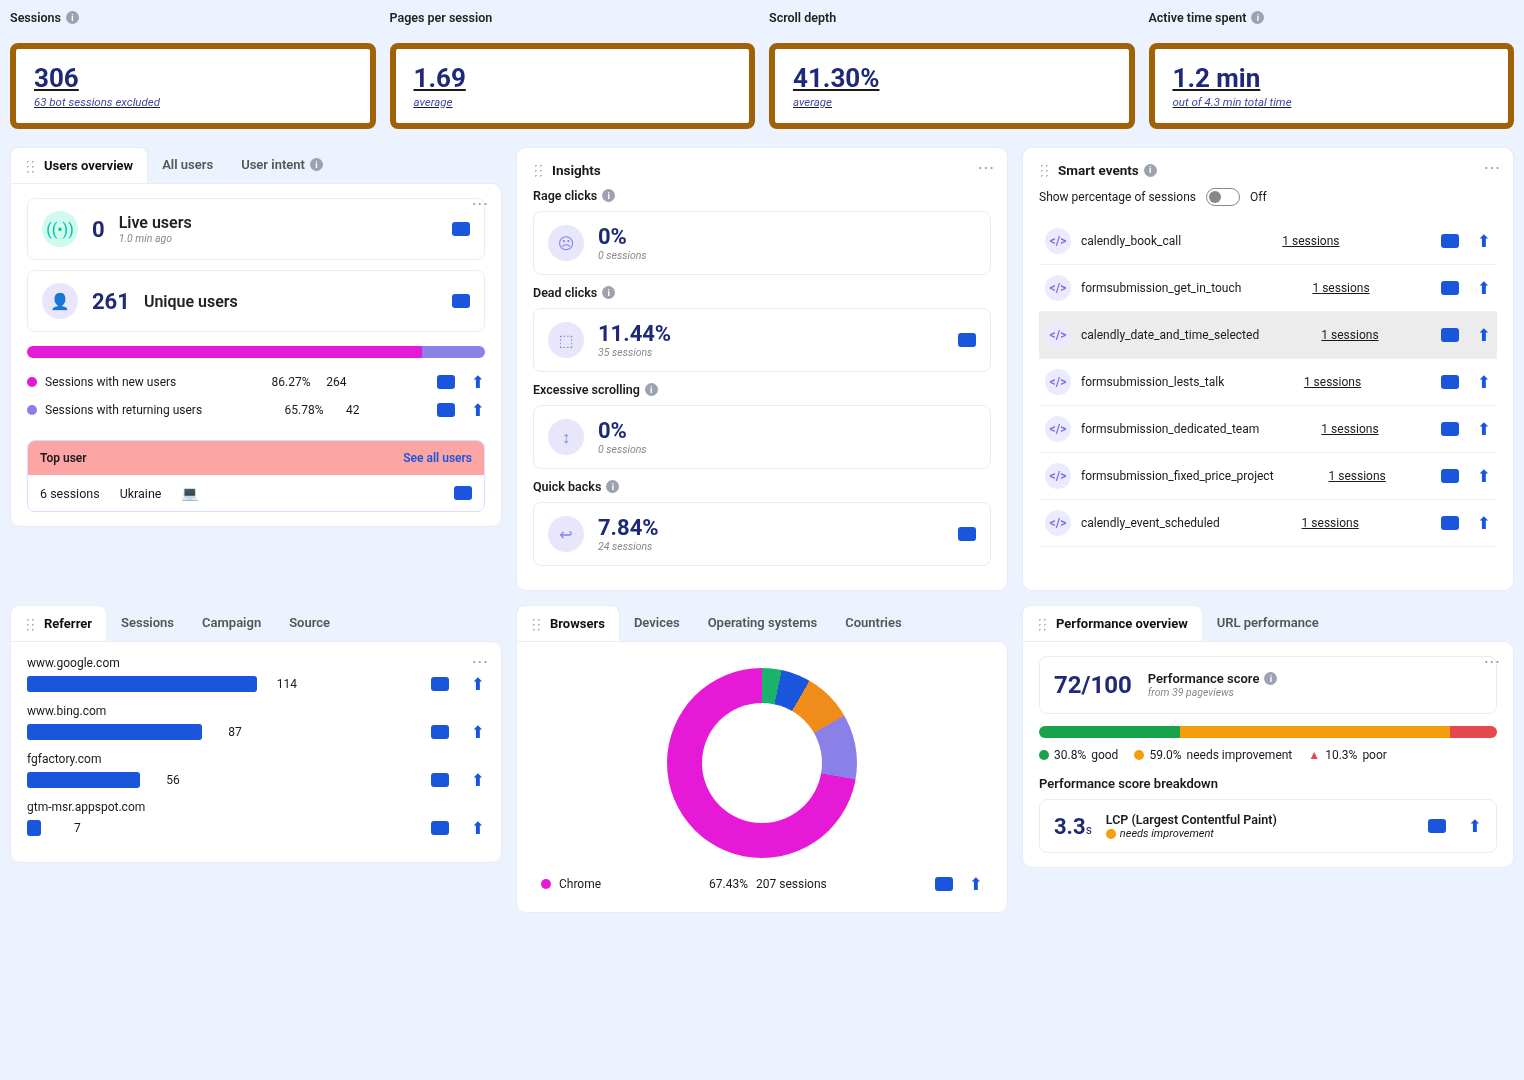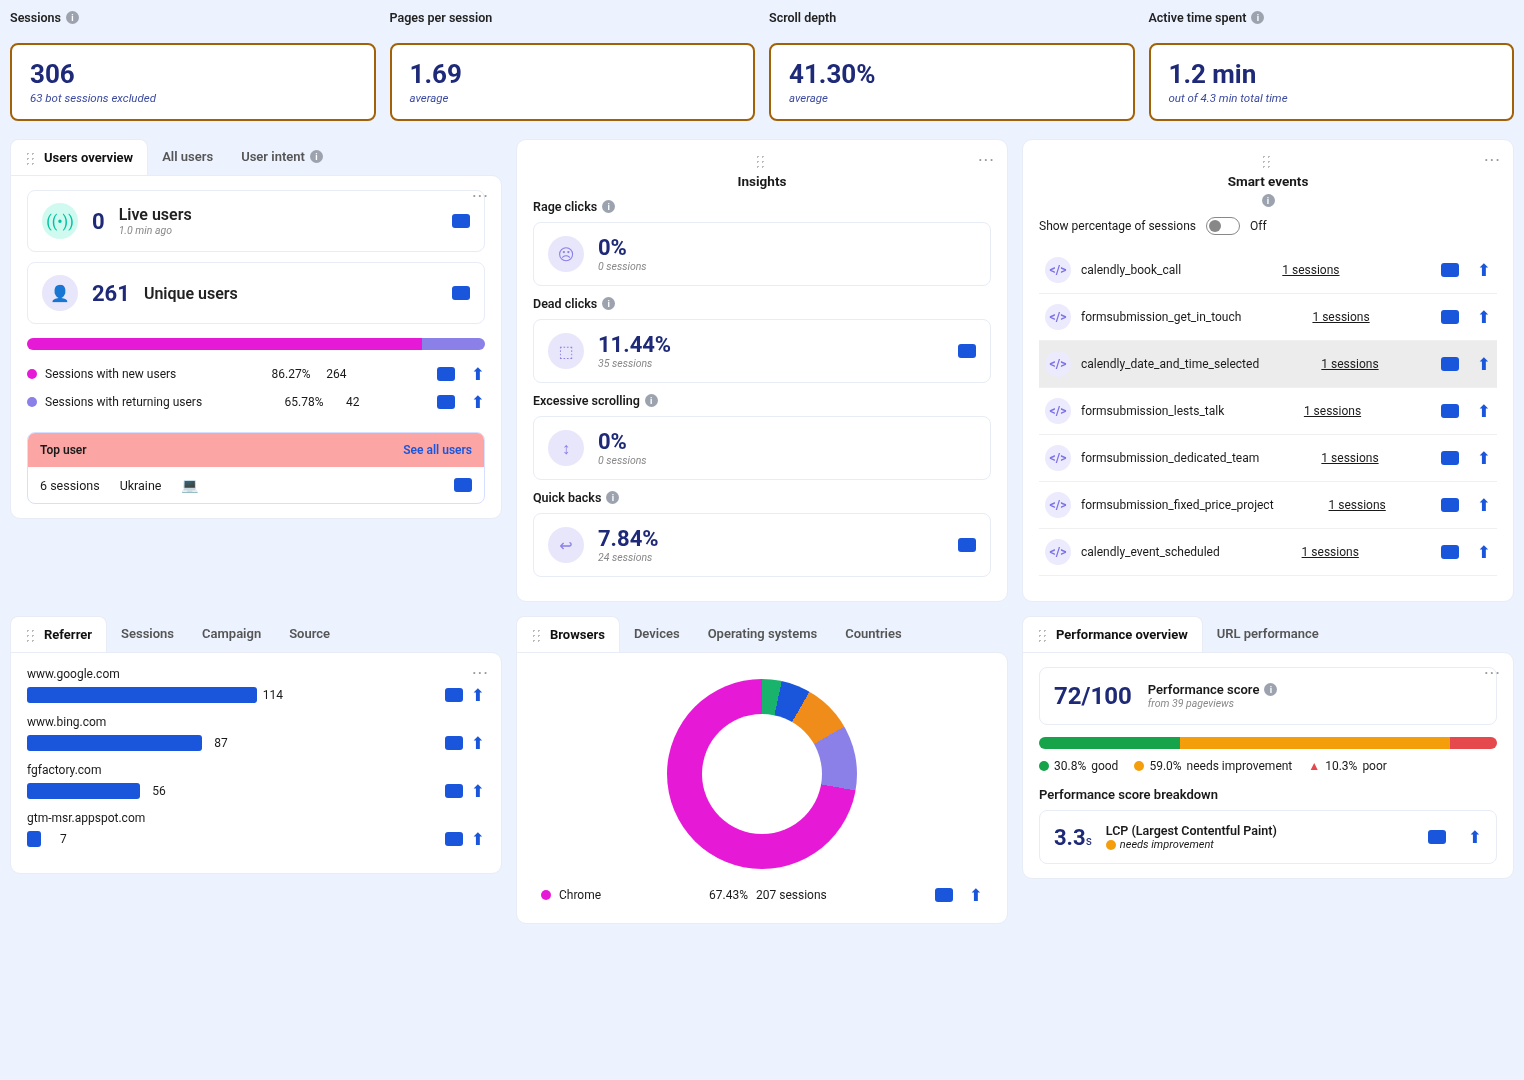--- a/index.html
+++ b/index.html
@@ -2,32 +2,32 @@
 <html><head>
 <meta charset="utf-8">
 <style>
 * { box-sizing: border-box; margin: 0; padding: 0; }
 body { font-family: -apple-system, BlinkMacSystemFont, 'Segoe UI', Roboto, Arial, sans-serif; background: #edf3fe; color: #1a1a1a; padding: 10px; font-size: 13px; }
 .dashboard { max-width: 1524px; margin: 0 auto; }
 .kpi-row { display: flex; gap: 14px; margin-bottom: 18px; }
 .kpi-card { flex: 1; }
 .kpi-label { font-size: 12.5px; color: #222; font-weight: 600; margin-bottom: 18px; display: flex; align-items: center; gap: 5px; }
 .info-icon { display: inline-flex; width: 13px; height: 13px; border-radius: 50%; background: #9ca3af; color: #fff; font-size: 9px; align-items: center; justify-content: center; font-style: normal; font-weight: bold; }
-.kpi-box { background: #fff; border-radius: 8px; padding: 14px 18px; border: 2px solid #a16207; }
+.kpi-box { background: #fff; border-radius: 8px; padding: 14px 18px; border: 6px solid #a16207; text-decoration: underline; }
 .kpi-value { font-size: 26px; font-weight: 700; color: #1e2a78; margin-bottom: 2px; }
 .kpi-sub { font-size: 11.5px; color: #3b4a9e; font-style: italic; }
 
 .grid3 { display: grid; grid-template-columns: 1fr 1fr 1fr; gap: 14px; margin-bottom: 14px; }
 .card { background: #fff; border-radius: 10px; border: 1px solid #e7ecf5; padding: 14px 16px; position: relative; }
 .tabs { display: flex; gap: 0; margin-bottom: -1px; }
 .tab { padding: 10px 14px; font-size: 13px; font-weight: 600; color: #555; cursor: pointer; border-bottom: 2px solid transparent; display: flex; align-items: center; gap: 5px; }
 .tab.active { font-weight: 700; color: #111; background: #fff; border: 1px solid #e7ecf5; border-top-left-radius: 8px; border-top-right-radius: 8px; border-bottom-color: #fff; }
 .drag-dots { display: inline-block; width: 10px; height: 14px; background-image: radial-gradient(#bbb 1px, transparent 1px); background-size: 5px 5px; background-repeat: repeat; margin-right: 4px; vertical-align: middle; }
 .more-icon { position: absolute; top: 10px; right: 12px; color: #999; font-size: 18px; letter-spacing: 1px; cursor: pointer; }
-.section-title { font-size: 13.5px; font-weight: 700; margin-bottom: 10px; display: flex; align-items: center; gap: 5px; flex-direction: column; }
+.section-title { font-size: 13.5px; font-weight: 700; margin-bottom: 10px; display: flex; align-items: center; gap: 5px; }
 
 .stat-box { border: 1px solid #e7ecf5; border-radius: 8px; padding: 12px 14px; display: flex; align-items: center; gap: 14px; margin-bottom: 10px; }
 .stat-icon-circle { width: 36px; height: 36px; border-radius: 50%; display: flex; align-items: center; justify-content: center; font-size: 16px; }
 .icon-live { background: #d0faf0; color: #00c2a0; }
 .icon-user { background: #e8e6fb; color: #8b7fe8; }
 .icon-rage { background: #e8e6fb; color: #8b7fe8; }
 .stat-value { font-size: 22px; font-weight: 700; color: #1e2a78; }
 .stat-label { font-size: 16px; font-weight: 600; color: #222; }
 .stat-sub { font-size: 10.5px; color: #888; font-style: italic; }
 .cam-icon { width: 18px; height: 14px; background: #1a56db; border-radius: 3px; position: relative; margin-left: auto; cursor: pointer; }
@@ -53,21 +53,21 @@
 .toggle { width: 34px; height: 18px; border-radius: 9px; border: 1.5px solid #888; background: #fff; position: relative; }
 .toggle::after { content:''; position:absolute; left:2px; top:2px; width: 12px; height: 12px; border-radius: 50%; background: #888; }
 
 .event-row { display: flex; align-items: center; gap: 10px; padding: 10px 6px; border-bottom: 1px solid #f0f0f0; font-size: 12px; }
 .event-row.selected { background: #ececec; }
 .event-icon { width: 26px; height: 26px; border-radius: 50%; background: #eceafd; color: #7d72e6; display:flex; align-items:center; justify-content:center; font-size: 12px; font-weight: bold; }
 .event-row .event-count { margin-left: auto; text-decoration: underline; }
 
 .ref-row { margin-bottom: 10px; }
 .ref-name { font-size: 12px; margin-bottom: 4px; }
-.ref-bar-line { display: flex; align-items: center; gap: 0; }
+.ref-bar-line { display: flex; align-items: center; gap: 14px; }
 .ref-bar { height: 16px; background: #1a56db; border-radius: 3px; }
 .ref-val { font-size: 12px; min-width: 26px; text-align: right; }
 
 .donut { width: 190px; height: 190px; border-radius: 50%; background: conic-gradient(#19b36b 0 12deg, #1a56db 12deg 30deg, #f08c1a 30deg 60deg, #8b7fe8 60deg 100deg, #e61ad6 100deg 360deg); margin: 12px auto; position: relative; }
 .donut::after { content:''; position:absolute; top:50%; left:50%; width:120px; height:120px; background:#fff; border-radius:50%; transform: translate(-50%,-50%); }
 .browser-legend { display:flex; align-items:center; gap:8px; font-size:12px; padding: 4px 8px; }
 
 .perf-score-box { border:1px solid #e7ecf5; border-radius:8px; padding:14px; display:flex; align-items:center; gap:16px; margin-bottom:12px; }
 .perf-score { font-size: 24px; font-weight: 700; color:#1e2a78; }
 .perf-bar { height:12px; border-radius:6px; overflow:hidden; display:flex; margin-bottom:10px; }

